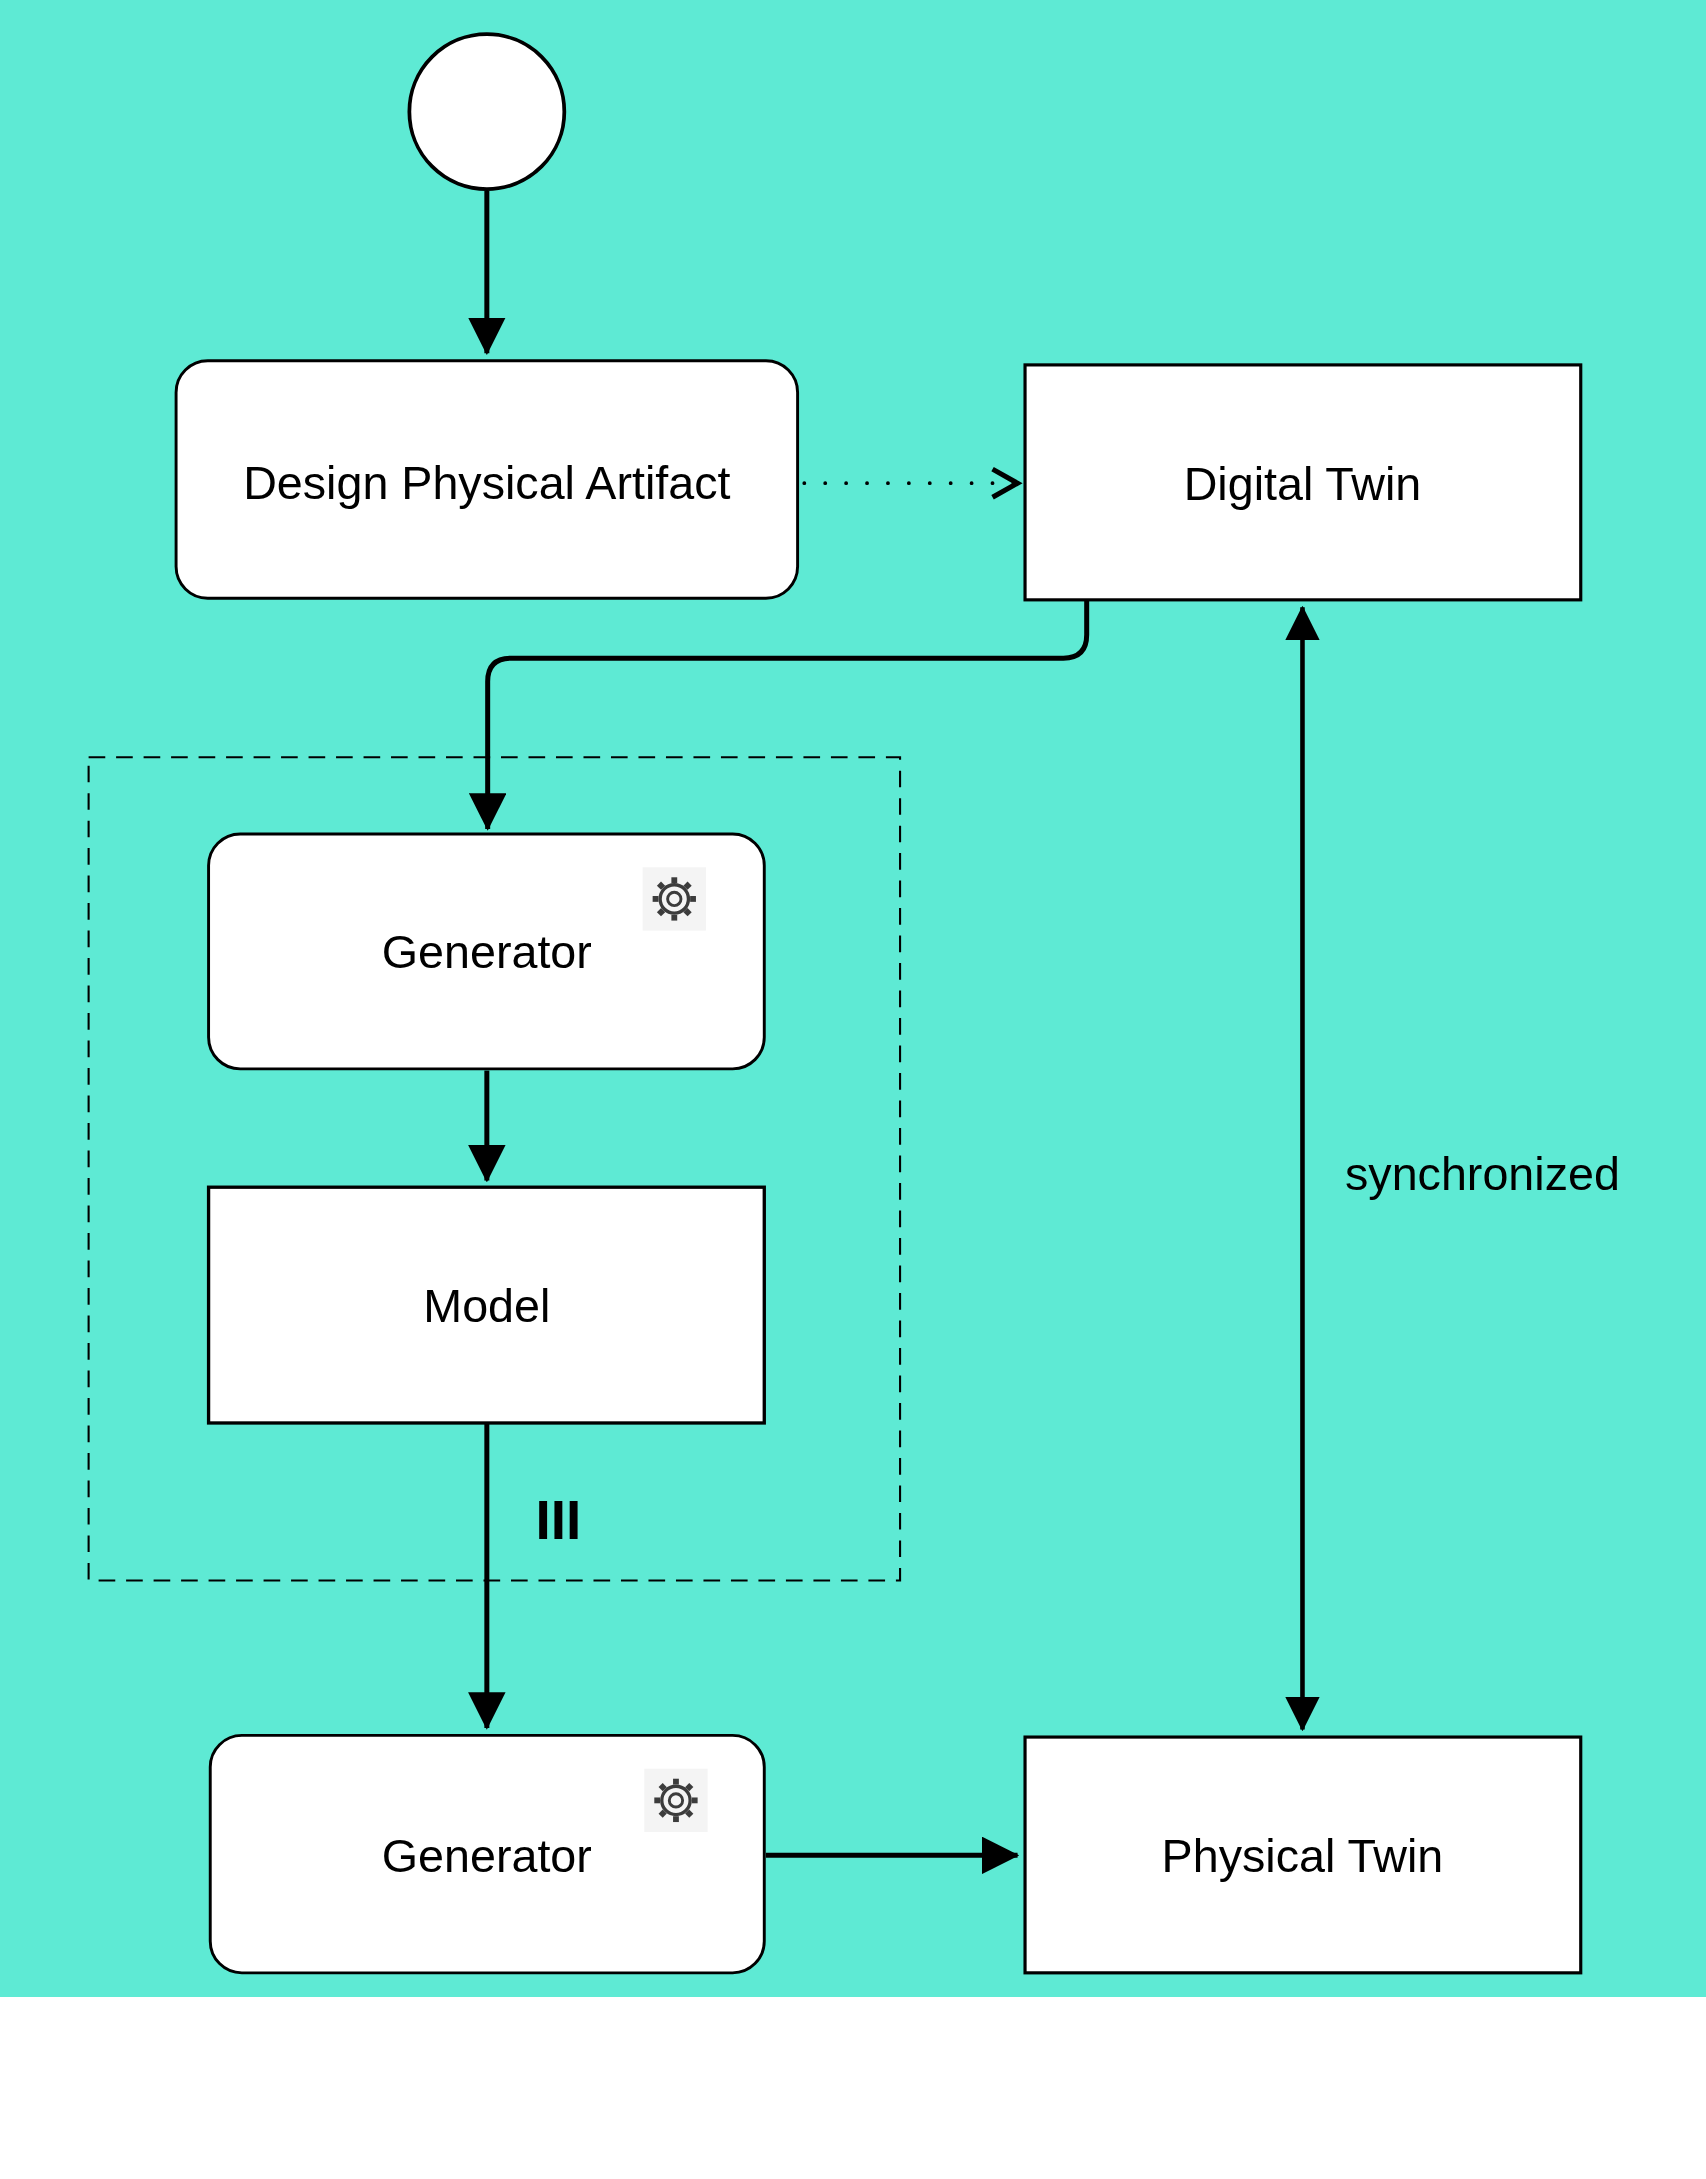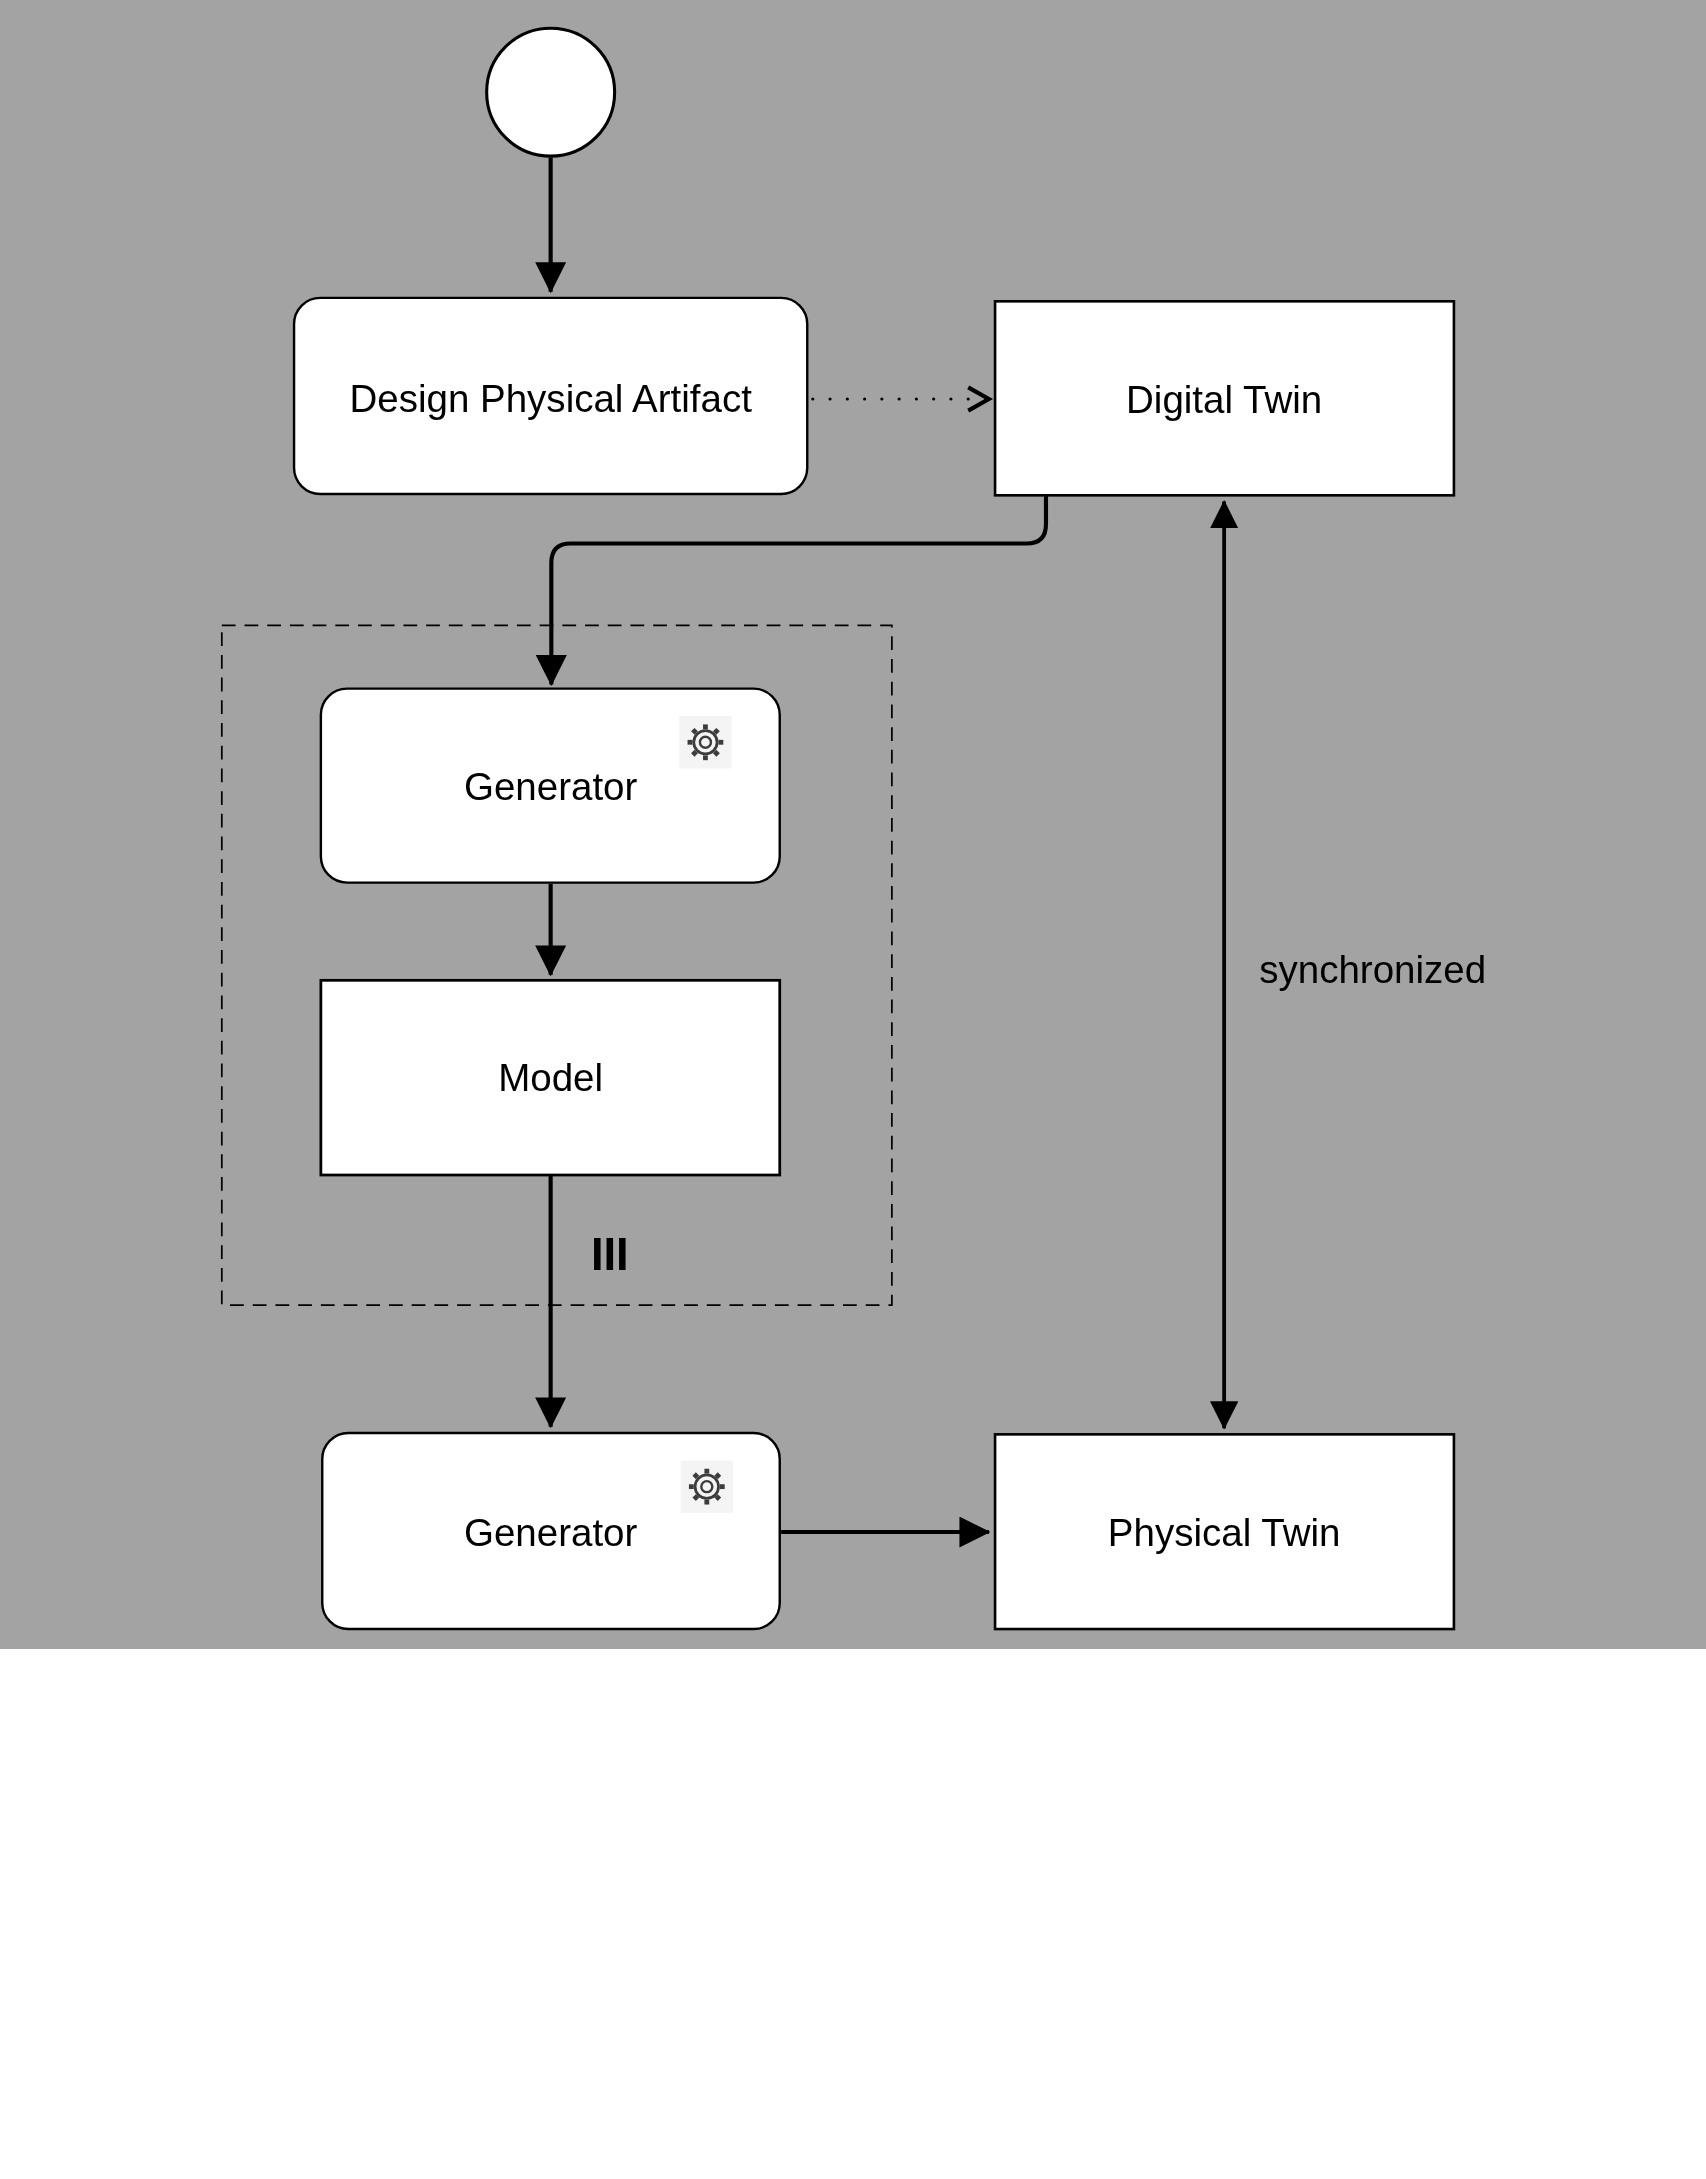--- a/index.html
+++ b/index.html
@@ -1,19 +1,19 @@
 <!DOCTYPE html>
 <html style="font-size:14.5px"><head>
 <meta charset="utf-8">
 <style>
   html,body{margin:0;padding:0;background:#ffffff;}
   .canvas{
     position:relative;
-    width:1706px;height:1649px;
-    background:#a3a3a3;
+    width:1706px;height:1997px;
+    background:#5eead4;
     font-family:"Liberation Sans",sans-serif;
   }
   .canvas svg{position:absolute;left:0;top:0;width:100%;height:100%;}
   text{fill:#000000;font-family:"Liberation Sans",sans-serif;}
   .node-label{font-size:56px;}
   .edge-label{font-size:56px;}
   .loop-marker{font-size:66px;font-weight:bold;}
   .shape{fill:#ffffff;stroke:#000000;}
 </style>
 </head>

